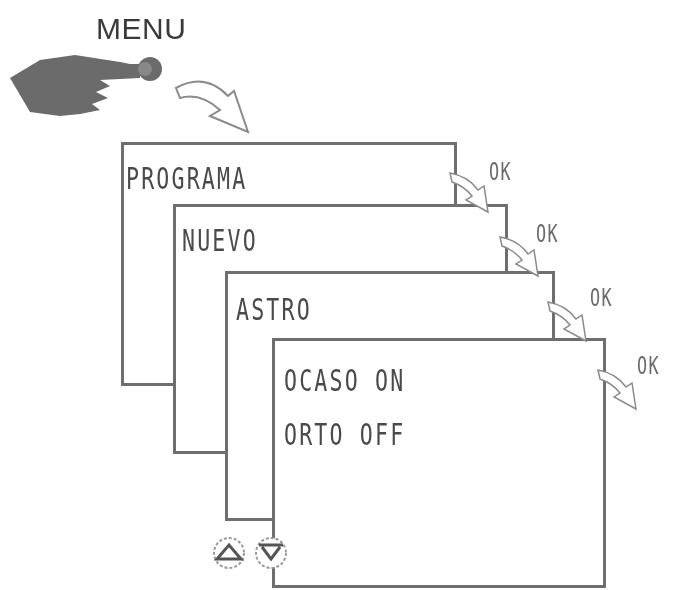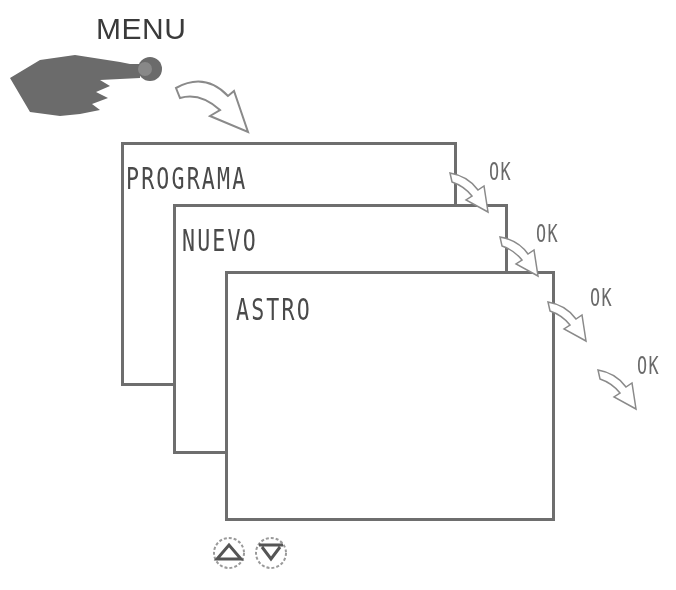--- a/index.html
+++ b/index.html
@@ -33,20 +33,24 @@
   </div>
 
   <div class="screen" style="left:173px;top:204px;width:335px;height:250px;z-index:3">
     <div class="lcd" style="left:6px;top:16px;">NUEVO</div>
   </div>
 
   <div class="screen" style="left:225px;top:271px;width:330px;height:250px;z-index:4">
     <div class="lcd" style="left:8px;top:18px;">ASTRO</div>
   </div>
 
+  <div class="screen" style="left:272px;top:338px;width:334px;height:250px;z-index:5">
+    <div class="lcd" style="left:9px;top:22px;">OCASO ON</div>
+    <div class="lcd" style="left:9px;top:76px;">ORTO OFF</div>
+  </div>
 
   <div class="ok" style="left:489px;top:158px;z-index:6">OK</div>
   <div class="ok" style="left:536px;top:220px;z-index:6">OK</div>
   <div class="ok" style="left:590px;top:284px;z-index:6">OK</div>
   <div class="ok" style="left:637px;top:352px;z-index:6">OK</div>
 
   <svg width="676" height="590" style="z-index:6">
     <g fill="#fff" stroke="#8a8a8a" stroke-width="1.5">
       <path d="M450 173 Q468 176 478 190 L484 186 L488 212 L466 200 L472 196 Q464 186 452 182 Z"></path>
       <path d="M500 237 Q518 240 528 254 L534 250 L538 276 L516 264 L522 260 Q514 250 502 246 Z"></path>

